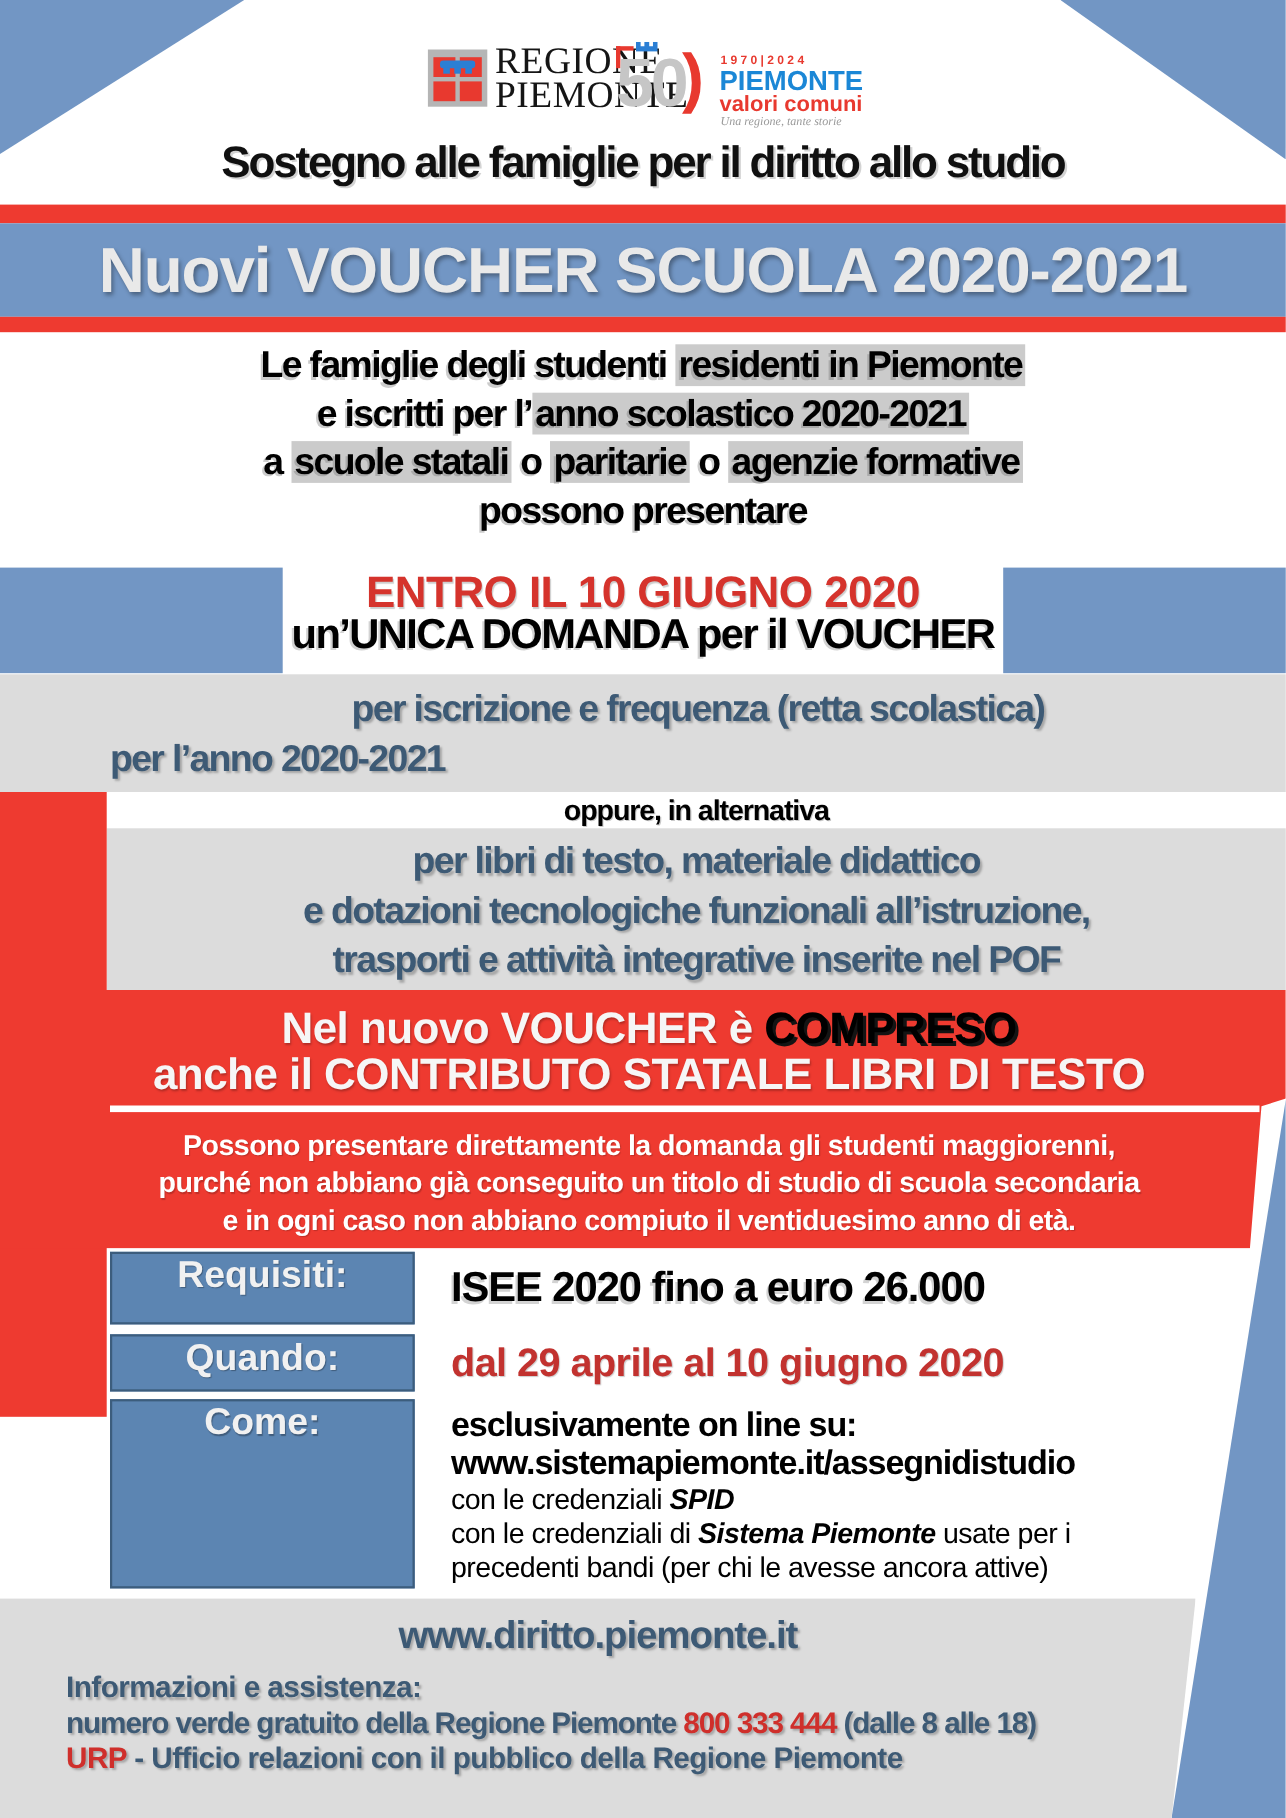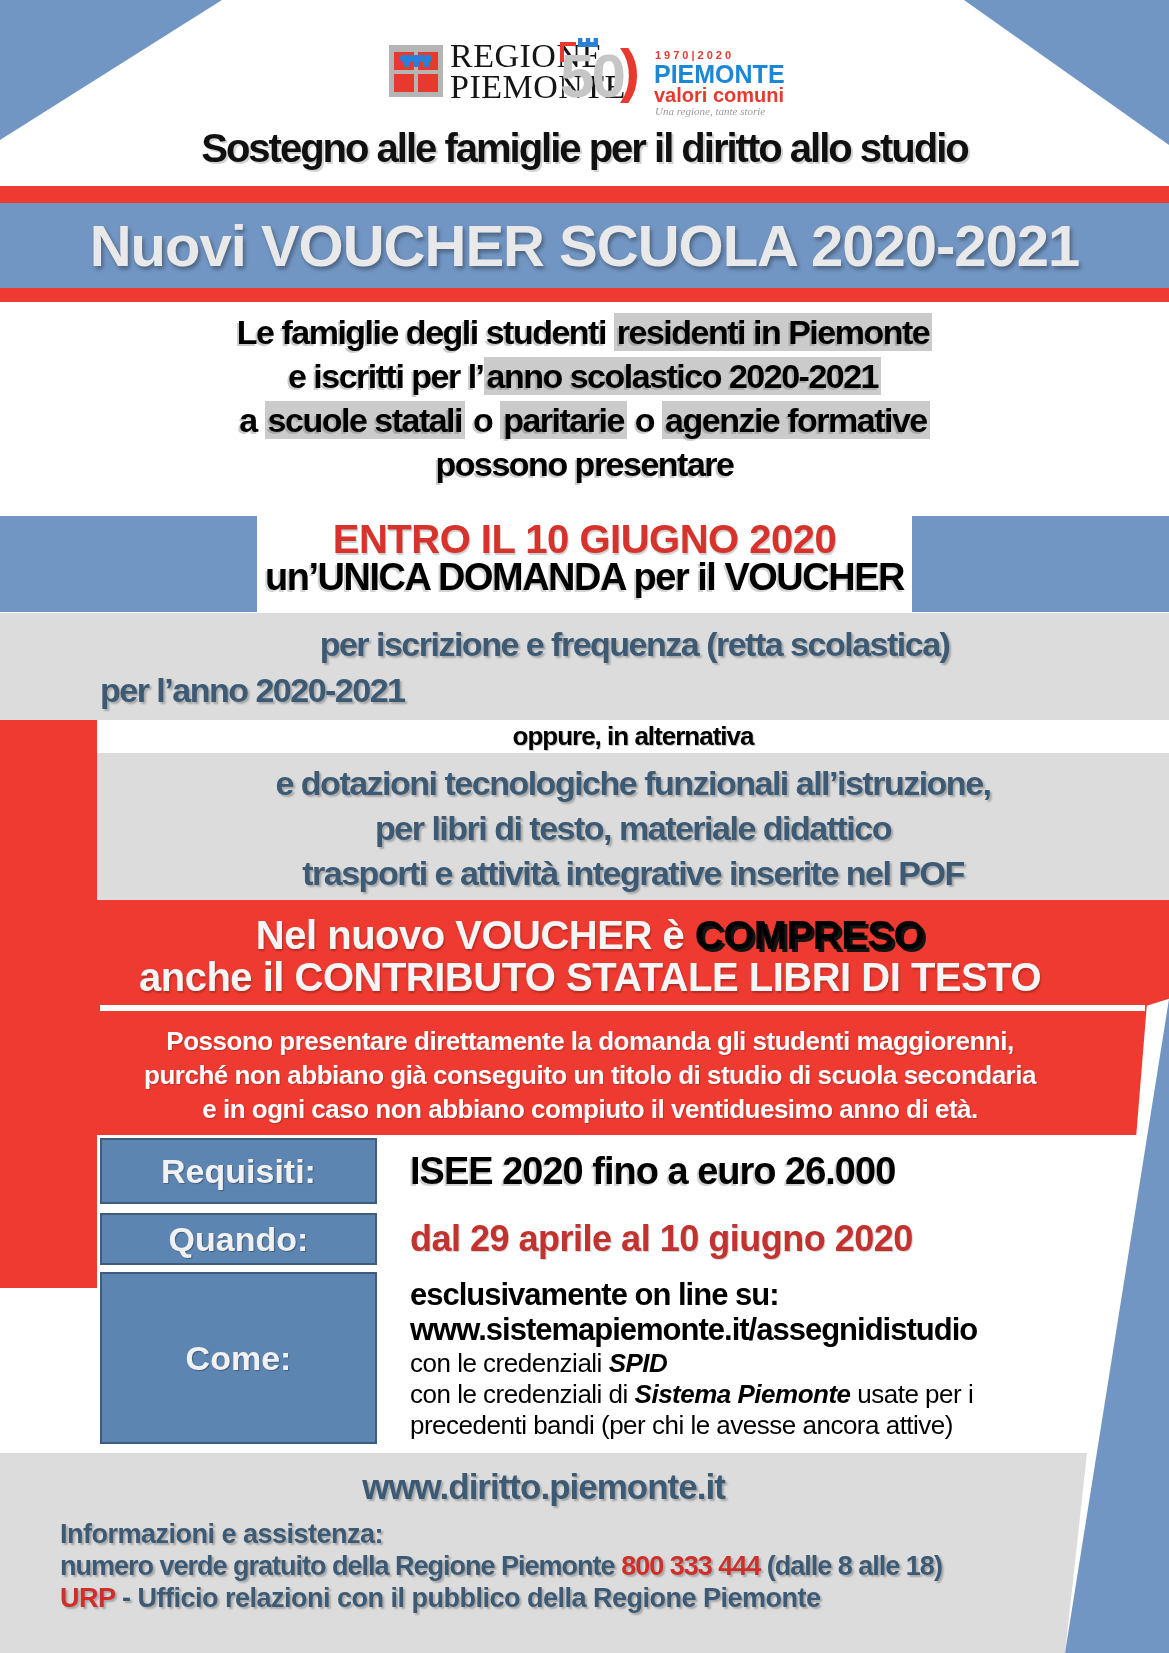--- a/index.html
+++ b/index.html
@@ -86,21 +86,21 @@
                font-size:40px;font-weight:bold;color:#f6f6f6;letter-spacing:-0.5px;
                text-shadow:1px 2px 2px rgba(0,0,0,0.25);}
   .compreso{color:#000000;text-shadow:3px 3px 0 #141414;}
   .redband .divider{position:absolute;left:100px;top:105px;width:1045px;height:6px;background:#ffffff;}
   .redband .para{position:absolute;left:70px;top:124px;width:1040px;text-align:center;
                  font-size:26px;font-weight:bold;color:#ffffff;line-height:34px;
                  letter-spacing:-0.5px;text-shadow:1px 1px 1px rgba(0,0,0,0.2);}
 
   
   .lblbox{background:#5c85b2;border:2px solid #3c5d7d;color:#f1f1f1;font-weight:bold;
-          font-size:34px;display:flex;align-items:center;justify-content:center;
+          font-size:34px;display:flex;justify-content:center;
           text-shadow:1px 1px 1px rgba(0,0,0,0.3);box-sizing:border-box;}
   .box-req{left:100px;top:1138px;width:277px;height:66px;}
   .box-qua{left:100px;top:1213px;width:277px;height:52px;}
   .box-come{left:100px;top:1272px;width:277px;height:172px;}
   .val-req{left:410px;top:1138px;width:700px;height:66px;display:flex;align-items:center;
            font-size:38px;font-weight:bold;color:#000;letter-spacing:-1px;
            text-shadow:-2px 2px 0 rgba(110,110,110,0.3);}
   .val-qua{left:410px;top:1213px;width:700px;height:52px;display:flex;align-items:center;
            font-size:36px;font-weight:bold;color:#c2322f;letter-spacing:-0.5px;
            text-shadow:1px 1px 1px rgba(0,0,0,0.2);}
@@ -139,21 +139,21 @@
   </div>
   <div class="abs regione-text">
     <div>REGIONE</div>
     <div>PIEMONTE</div>
   </div>
 
   <div class="abs fifty-bracket"></div>
   <div class="abs fifty-merli"></div>
   <div class="abs fifty-num">50</div>
   <div class="abs fifty-paren">)</div>
-  <div class="abs fifty-years">1970|2020</div>
+  <div class="abs fifty-years">1970|2024</div>
   <div class="abs fifty-name">PIEMONTE</div>
   <div class="abs fifty-sub">valori comuni</div>
   <div class="abs fifty-tag">Una regione, tante storie</div>
 
   <div class="abs subtitle ctr">Sostegno alle famiglie per il diritto allo studio</div>
   <div class="abs stripe1"></div>
   <div class="abs blueband">
     <div class="t ctr">Nuovi VOUCHER SCUOLA 2020-2021</div>
   </div>
   <div class="abs stripe2"></div>
@@ -174,22 +174,22 @@
     <div class="l1 slate gb-txt">per iscrizione e frequenza (retta scolastica)</div>
     <div class="l2 slate gb-txt">per l’anno 2020-2021</div>
   </div>
 
   <div class="abs altstrip">
     <div class="t ctr">oppure, in alternativa</div>
   </div>
 
   <div class="abs grayband2">
     <div class="t slate">
+      <div>per libri di testo, materiale didattico</div>
       <div>e dotazioni tecnologiche funzionali all’istruzione,</div>
-      <div>per libri di testo, materiale didattico</div>
       <div>trasporti e attività integrative inserite nel POF</div>
     </div>
   </div>
 
   <div class="abs redbar"></div>
 
   <div class="abs redband">
     <div class="l1"><span>Nel nuovo VOUCHER è </span><span class="compreso">COMPRESO</span></div>
     <div class="l2">anche il CONTRIBUTO STATALE LIBRI DI TESTO</div>
     <div class="divider"></div>

